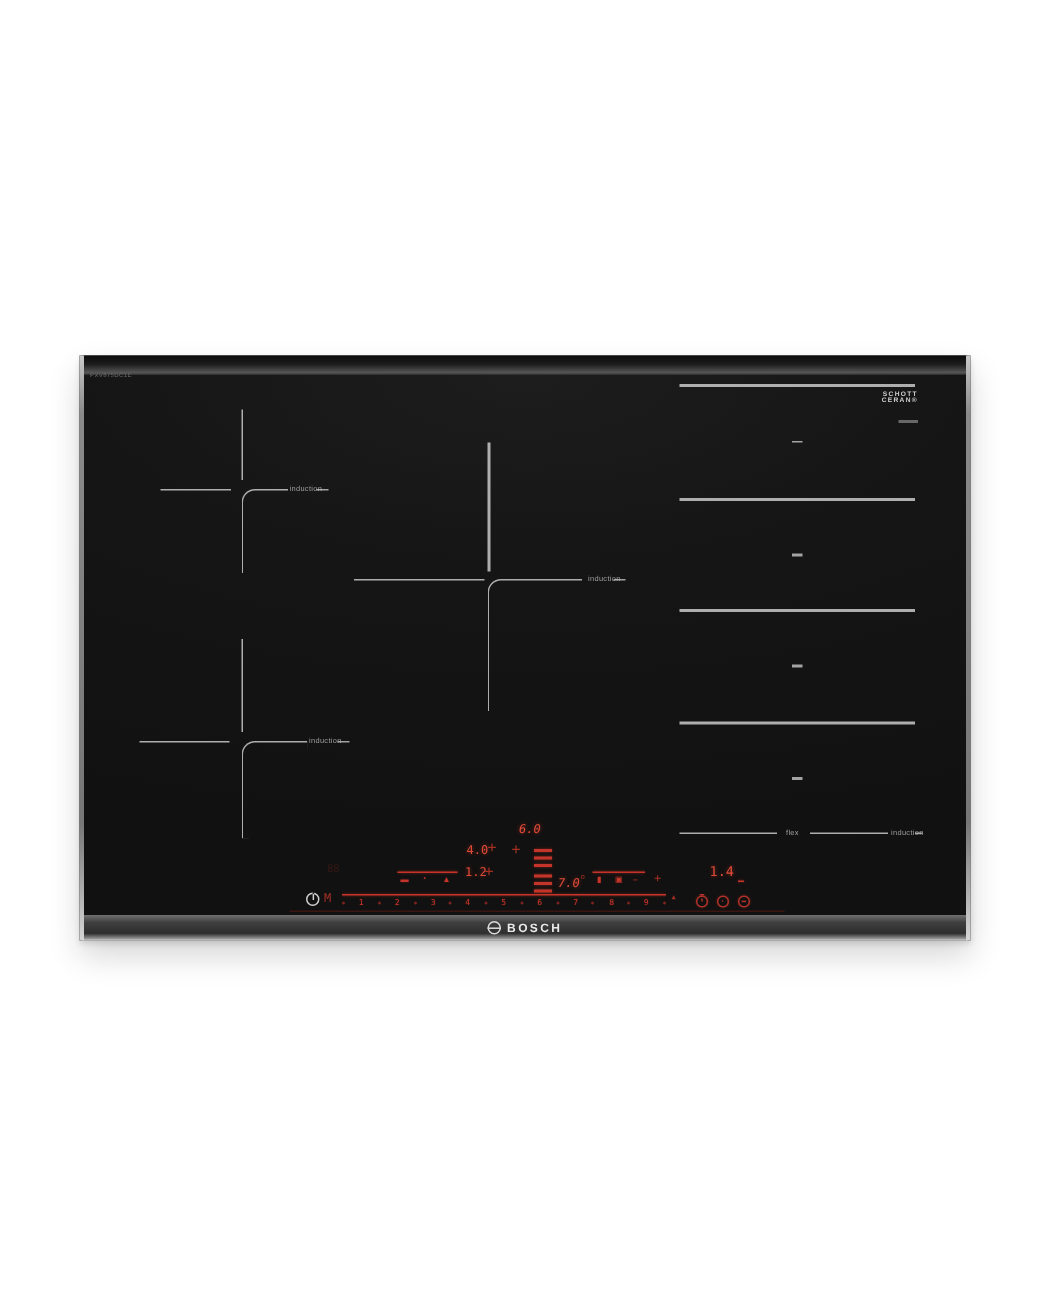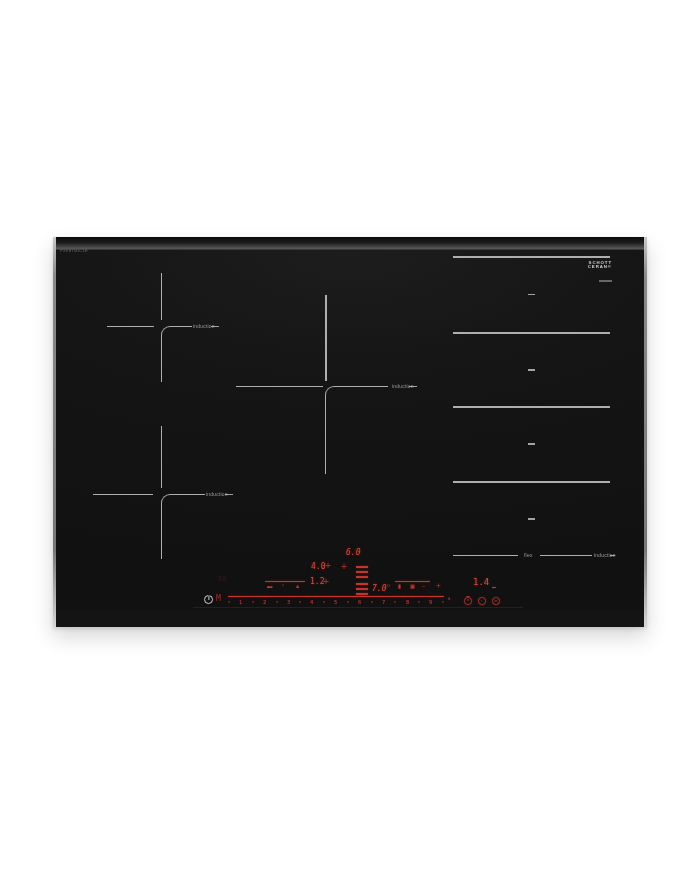--- a/index.html
+++ b/index.html
@@ -171,14 +171,18 @@
       <span class="scale-num">9</span>
       <span class="scale-dot"></span>
     </div>
     <div class="led dimled" style="left:394px;top:358px;font-size:7px;">▴</div>
     <div class="cicon clock" style="left:411px;top:360px;"></div>
     <div class="cicon dot" style="left:425px;top:360px;"></div>
     <div class="cicon line" style="left:439px;top:360px;"></div>
 
     <div class="glow-line"></div>
 
+    <div class="trim">
+      <div class="bosch-circle"></div>
+      <div class="bosch-text">BOSCH</div>
+    </div>
   </div>
 </div>
 
 </body></html>

